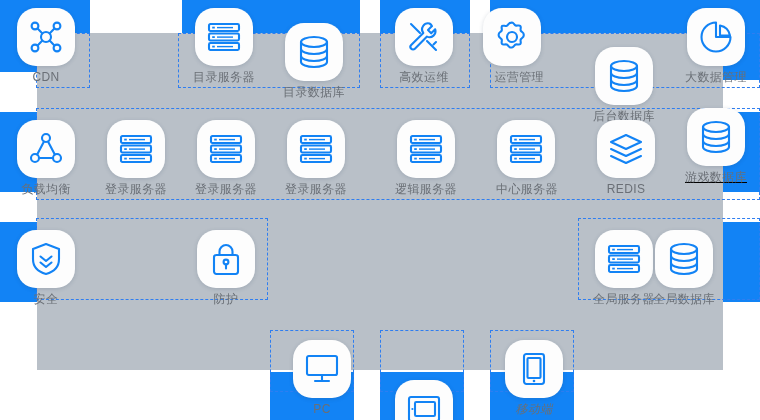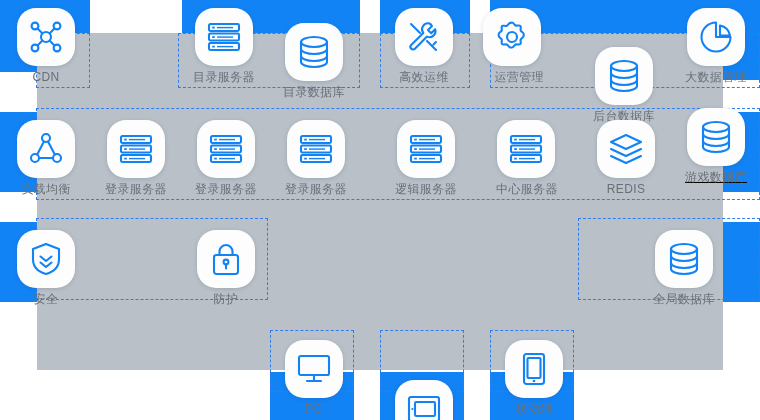--- a/index.html
+++ b/index.html
@@ -275,51 +275,67 @@
       <div class="tile">
         <svg width="30" height="34" viewBox="0 0 30 34">
           <rect x="3" y="13" width="24" height="19" rx="2.4" stroke="#1283f5" fill="none" stroke-width="2.1" stroke-linecap="round" stroke-linejoin="round"></rect>
           <path d="M8.5 13V9.5a6.5 6.5 0 1 1 13 0V13" stroke="#1283f5" fill="none" stroke-width="2.1" stroke-linecap="round" stroke-linejoin="round"></path>
           <circle cx="15" cy="20" r="2.4" stroke="#1283f5" fill="none" stroke-width="2.1" stroke-linecap="round" stroke-linejoin="round"></circle>
           <path d="M15 22.4v4" stroke="#1283f5" fill="none" stroke-width="2.1" stroke-linecap="round" stroke-linejoin="round"></path>
         </svg>
       </div>
       <div class="nlabel">防护</div>
     </div>
+    <div class="node" style="left: 592px; top: 230px;">
+      <div class="tile">
+        <svg width="34" height="30" viewBox="0 0 34 30">
+          <rect x="2" y="2" width="30" height="7" rx="1.4" stroke="#1283f5" fill="none" stroke-width="2.1" stroke-linecap="round" stroke-linejoin="round"></rect>
+          <rect x="2" y="11.5" width="30" height="7" rx="1.4" stroke="#1283f5" fill="none" stroke-width="2.1" stroke-linecap="round" stroke-linejoin="round"></rect>
+          <rect x="2" y="21" width="30" height="7" rx="1.4" stroke="#1283f5" fill="none" stroke-width="2.1" stroke-linecap="round" stroke-linejoin="round"></rect>
+          <rect x="5.2" y="4.7" width="2.6" height="1.8" fill="#1283f5"></rect>
+          <rect x="5.2" y="14.2" width="2.6" height="1.8" fill="#1283f5"></rect>
+          <rect x="5.2" y="23.7" width="2.6" height="1.8" fill="#1283f5"></rect>
+          <rect x="10" y="4.9" width="16" height="1.4" fill="#1283f5"></rect>
+          <rect x="10" y="14.4" width="16" height="1.4" fill="#1283f5"></rect>
+          <rect x="10" y="23.9" width="16" height="1.4" fill="#1283f5"></rect>
+        </svg>
+      </div>
+      <div class="nlabel">全局服务器</div>
+    </div>
     <div class="node" style="left: 652px; top: 230px;">
       <div class="tile">
         <svg width="32" height="34" viewBox="0 0 32 34">
           <ellipse cx="16" cy="7" rx="13" ry="5" stroke="#1283f5" fill="none" stroke-width="2.1" stroke-linecap="round" stroke-linejoin="round"></ellipse>
           <path d="M3 7v20c0 2.8 5.8 5 13 5s13-2.2 13-5V7" stroke="#1283f5" fill="none" stroke-width="2.1" stroke-linecap="round" stroke-linejoin="round"></path>
           <path d="M3 14c0 2.8 5.8 5 13 5s13-2.2 13-5" stroke="#1283f5" fill="none" stroke-width="2.1" stroke-linecap="round" stroke-linejoin="round"></path>
           <path d="M3 21c0 2.8 5.8 5 13 5s13-2.2 13-5" stroke="#1283f5" fill="none" stroke-width="2.1" stroke-linecap="round" stroke-linejoin="round"></path>
         </svg>
       </div>
       <div class="nlabel">全局数据库</div>
     </div>
-    <div class="node" style="left: 282px; top: 340px;">
+    <div class="node" style="left: 290px; top: 340px;">
       <div class="tile">
         <svg width="34" height="30" viewBox="0 0 34 30">
           <rect x="2" y="2" width="30" height="19" rx="1.8" stroke="#1283f5" fill="none" stroke-width="2.1" stroke-linecap="round" stroke-linejoin="round"></rect>
           <path d="M17 21v5M10 27h14" stroke="#1283f5" fill="none" stroke-width="2.1" stroke-linecap="round" stroke-linejoin="round"></path>
         </svg>
       </div>
       <div class="nlabel">PC</div>
     </div>
     <div class="node" style="left: 392px; top: 340px; margin-top: 40px;">
       <div class="tile">
         <svg width="34" height="28" viewBox="0 0 34 28">
           <rect x="2" y="2" width="30" height="24" rx="2" stroke="#1283f5" fill="none" stroke-width="2.1" stroke-linecap="round" stroke-linejoin="round"></rect>
           <rect x="8" y="7" width="20" height="14" rx="1.2" stroke="#1283f5" fill="none" stroke-width="2.1" stroke-linecap="round" stroke-linejoin="round"></rect>
           <circle cx="5.4" cy="14" r="1.1" fill="#1283f5"></circle>
         </svg>
       </div>
       <div class="nlabel">PAD</div>
     </div>
-    <div class="node" style="left: 502px; top: 340px;">
+    <div class="node" style="left: 502px; top: 340px; font-style: italic;">
       <div class="tile">
         <svg width="24" height="34" viewBox="0 0 24 34">
           <rect x="2" y="2" width="20" height="30" rx="2.4" stroke="#1283f5" fill="none" stroke-width="2.1" stroke-linecap="round" stroke-linejoin="round"></rect>
           <rect x="5.5" y="6" width="13" height="20" rx="1" stroke="#1283f5" fill="none" stroke-width="2.1" stroke-linecap="round" stroke-linejoin="round"></rect>
           <circle cx="12" cy="29" r="1.3" fill="#1283f5"></circle>
         </svg>
       </div>
       <div class="nlabel">移动端</div>
     </div>
   </div>

